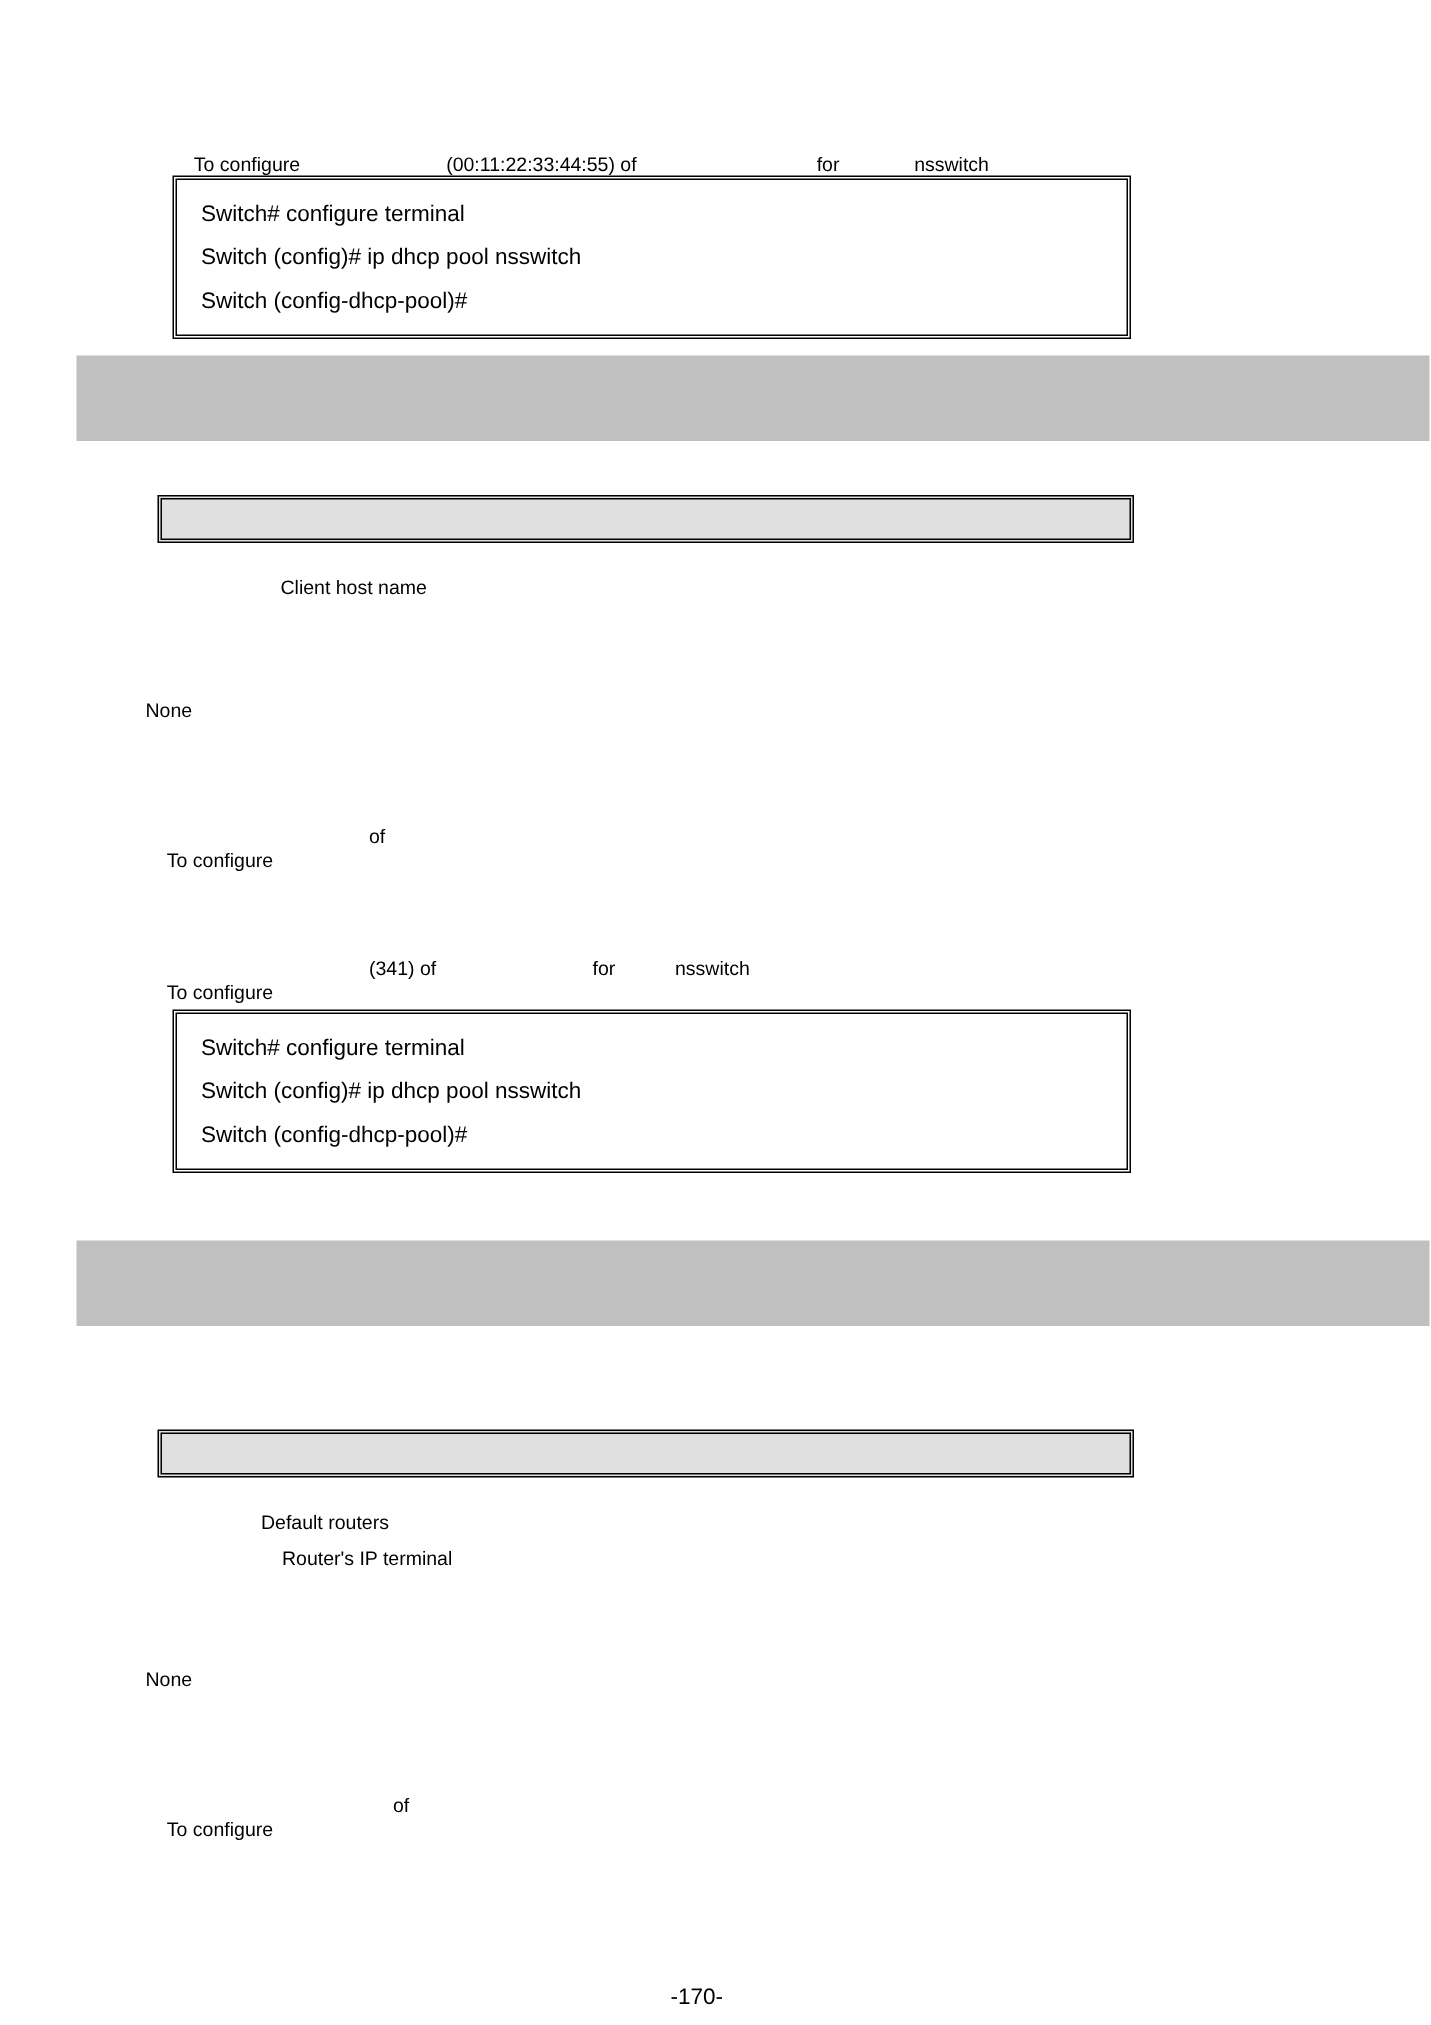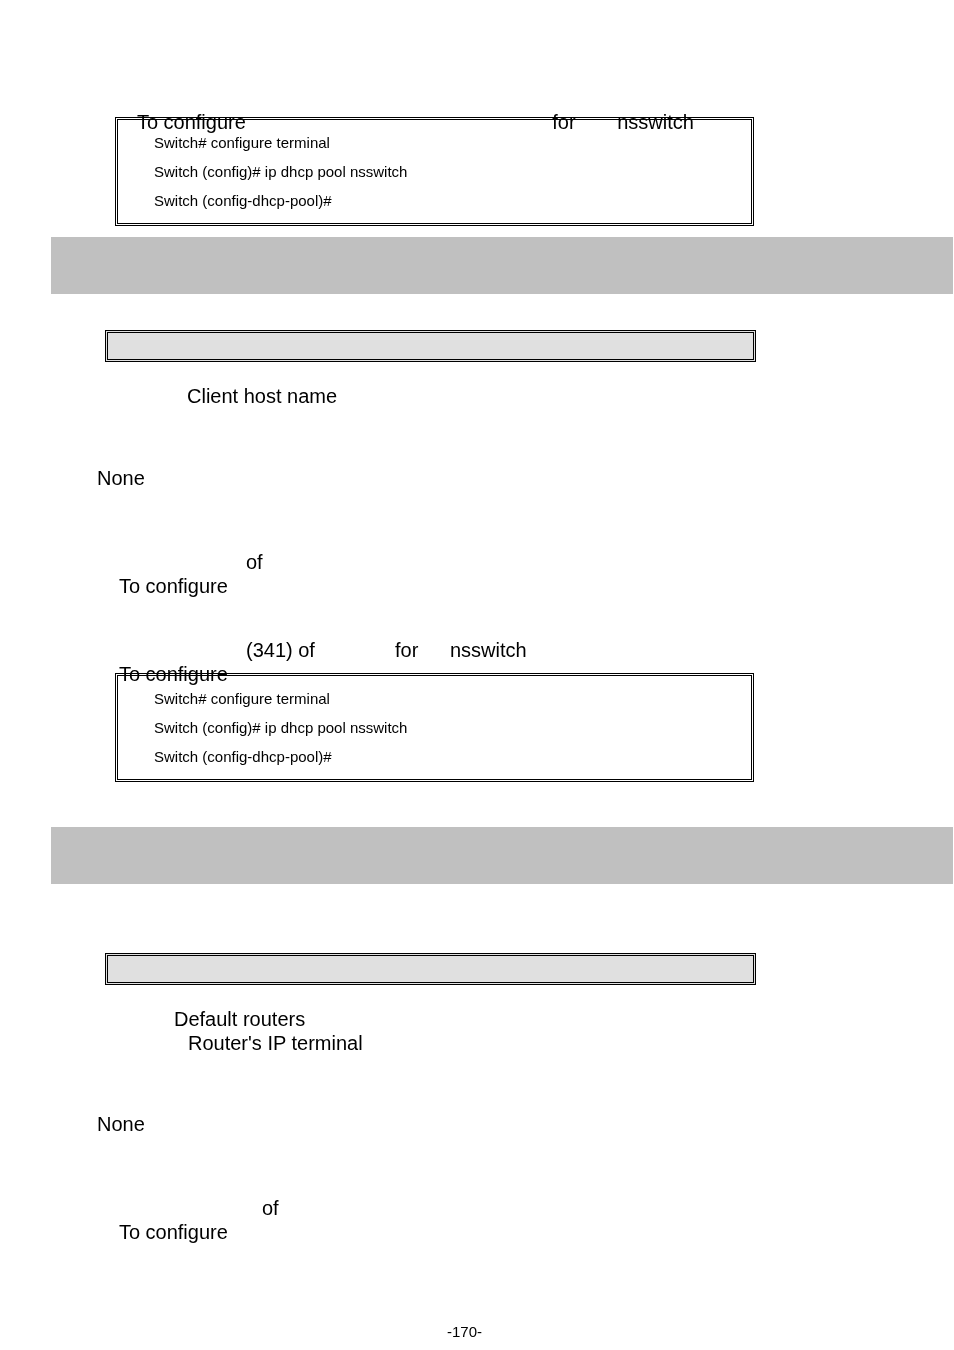--- a/index.html
+++ b/index.html
@@ -10,29 +10,29 @@
     color: #000000;
   }
   .page {
     width: 954px;
     height: 1350px;
     position: relative;
     box-sizing: border-box;
   }
   .line {
     position: absolute;
-    font-size: 20px;
+    font-size: 13px;
     line-height: 1.2;
     white-space: pre;
   }
   .code-box {
     position: absolute;
     border: 3px double #000000;
     box-sizing: border-box;
-    padding: 14px 36px;
+    padding: 14px 16px;
     font-size: 15px;
   }
   .code-box .cline {
     margin: 0 0 12px 0;
   }
   .code-box .cline:last-child {
     margin-bottom: 0;
   }
   .section-header {
     position: absolute;
@@ -51,20 +51,23 @@
     margin-top: 36px;
   }
 </style>
 </head>
 <body>
 
 <div class="page">
 
   <span class="line" style="left:115px; top:86px;">
     <span>To configure </span>
+  </span>
+  <span class="line" style="left:283px; top:86px;">
+    <span>(00:11:22:33:44:55) of </span>
   </span>
   <span class="line" style="left:530px; top:86px;">
     <span>for </span>
   </span>
   <span class="line" style="left:595px; top:86px;">
     <span>nsswitch</span>
   </span>
 
   <div class="code-box" style="left:115px; top:117px; width:639px;">
     <div class="cline">Switch# configure terminal</div>

